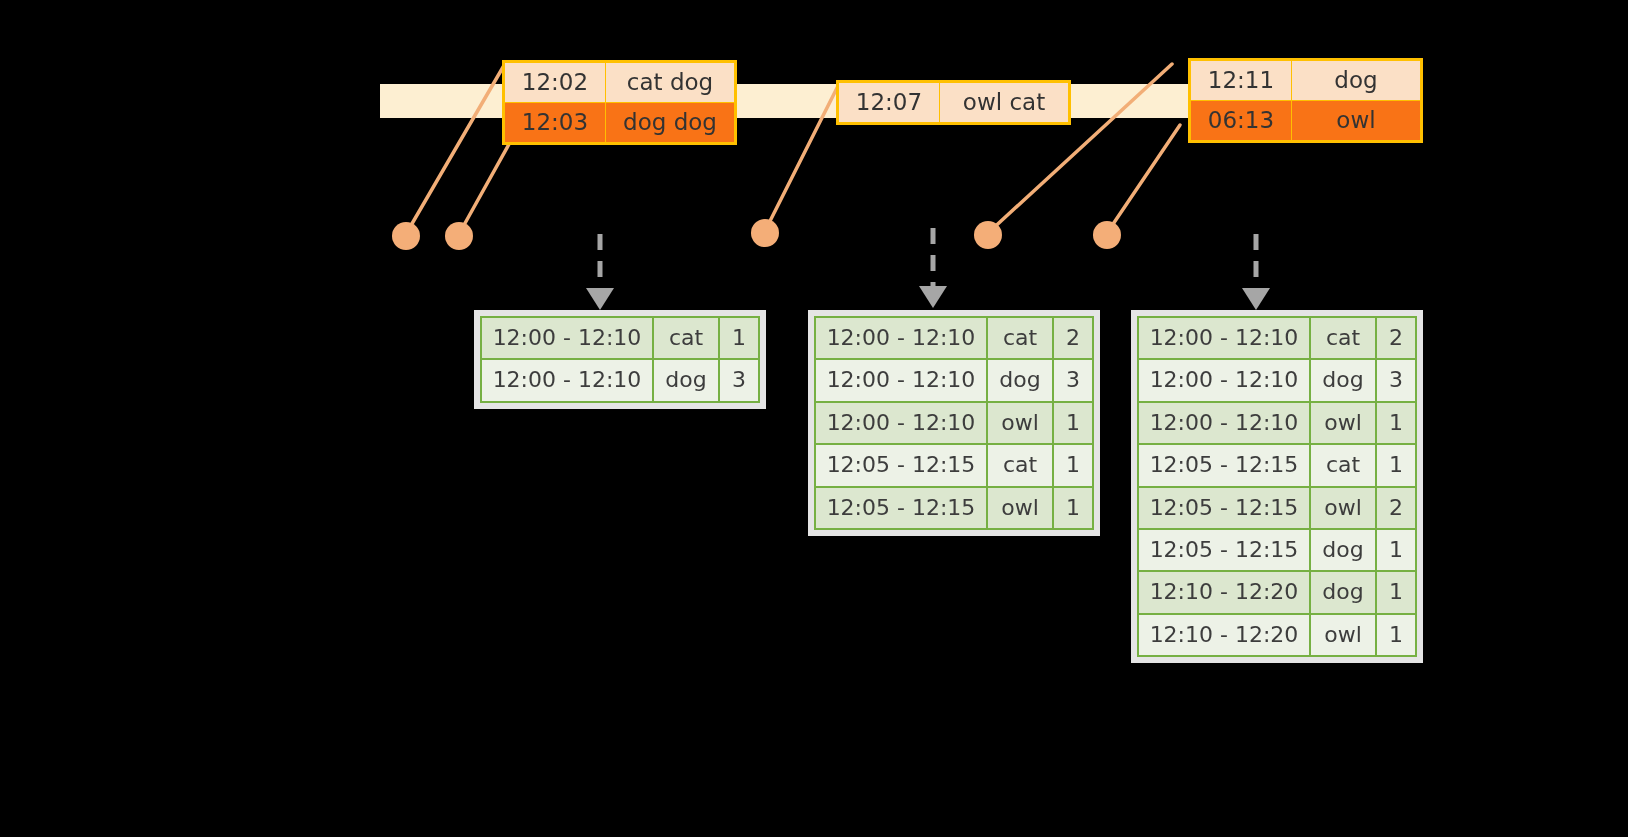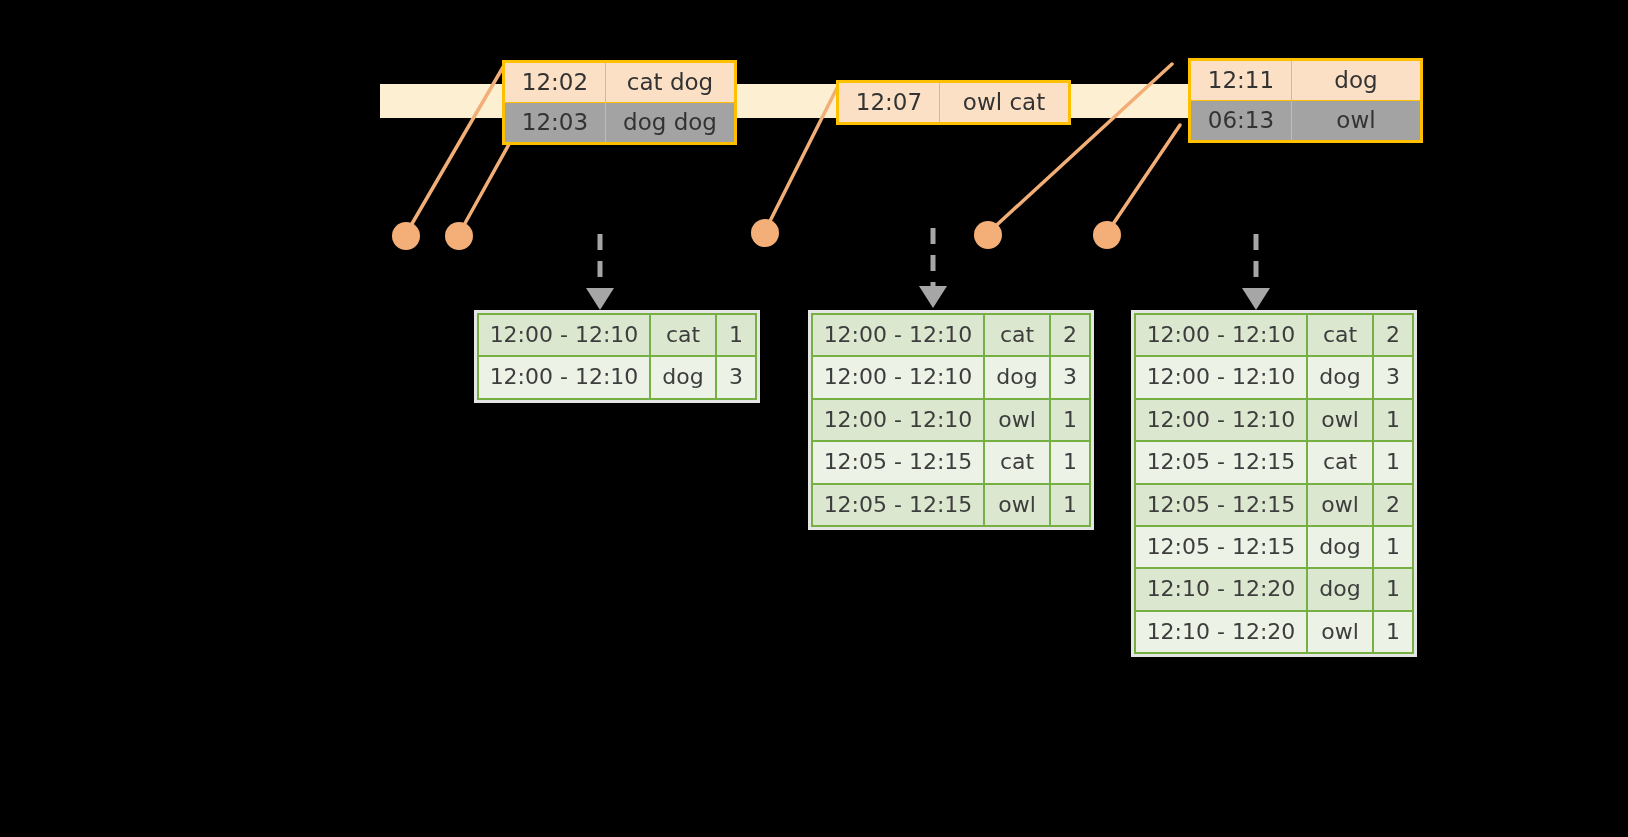--- a/index.html
+++ b/index.html
@@ -36,30 +36,30 @@
     color: #333333;
   }
   .event-table td {
     border: 1.5px solid #FFC000;
     padding: 5px 12px;
     text-align: center;
     white-space: nowrap;
     line-height: 1.25;
   }
   .event-table tr.row-a td { background: #FBE0C6; }
-  .event-table tr.row-b td { background: #a3a3a3; }
+  .event-table tr.row-b td { background: #f97316; }
   .ev-time  { min-width: 76px; }
   .ev-words { min-width: 104px; }
 
   
   .result-table {
     position: absolute;
     border-collapse: separate;
     border-spacing: 2px;
-    border: 3px solid #e5e5e5;
+    border: 6px solid #e5e5e5;
     background: #76B043;
     font-size: 22px;
     color: #3d3d3d;
   }
   .result-table td {
     padding: 7px 10px;
     text-align: center;
     white-space: nowrap;
     line-height: 1.2;
   }

